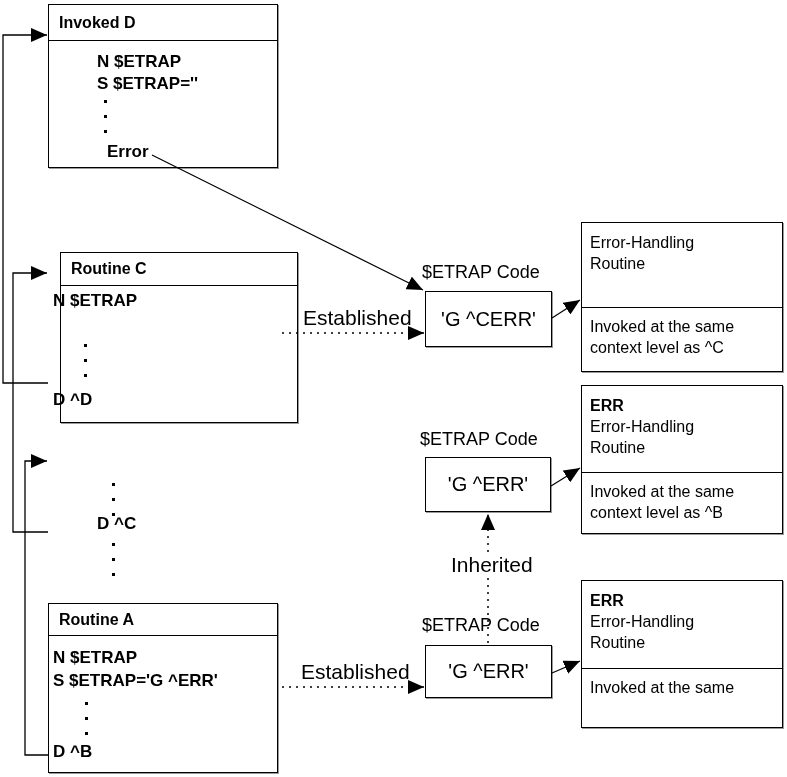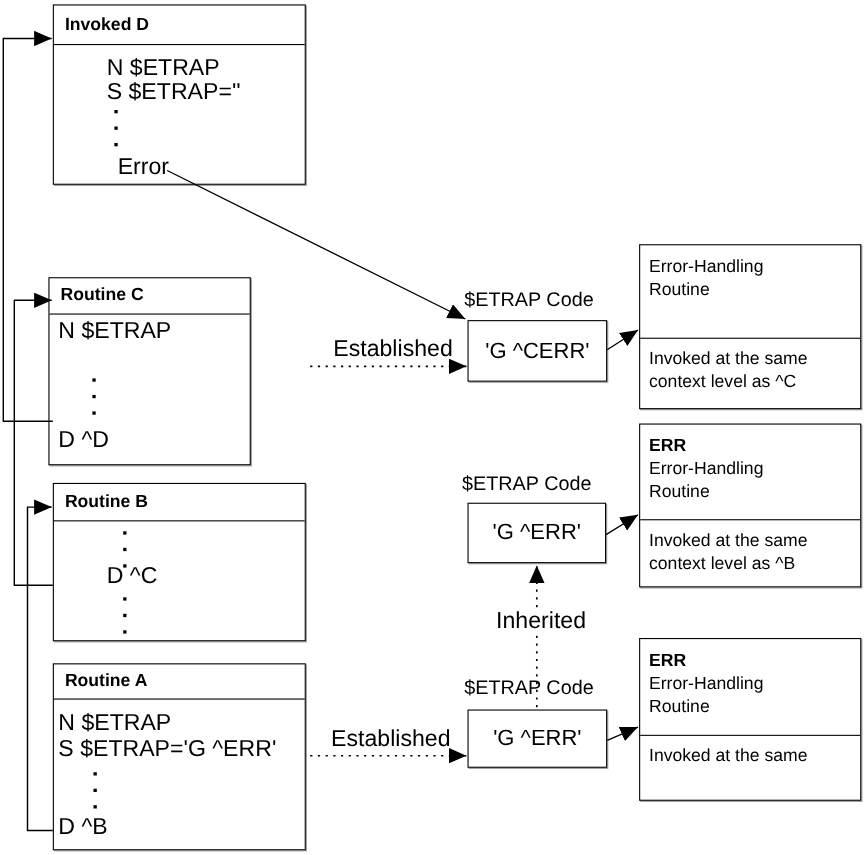--- a/index.html
+++ b/index.html
@@ -12,22 +12,23 @@
 
   .box {
     position:absolute; background:#fff; border:1px solid #000;
     box-shadow:1px 1px 0 #9a9a9a; z-index:2;
   }
   .hdr {
     border-bottom:1px solid #000; font-weight:bold; font-size:16px;
     padding-left:10px; white-space:nowrap; overflow:hidden;
   }
   .ln {
-    position:absolute; z-index:4; font-size:21px; line-height:19px;
+    position:absolute; z-index:4; font-size:17px; line-height:19px;
     white-space:nowrap;
+    font-weight:bold;
   }
   .dots { position:absolute; z-index:4; }
   .dots i {
     display:block; width:3px; height:3px; background:#000; margin-bottom:12px;
   }
   .codebox {
     position:absolute; background:#fff; border:1px solid #000;
     box-shadow:1px 1px 0 #9a9a9a; z-index:2;
     display:flex; align-items:center; justify-content:center;
     font-size:20px; white-space:nowrap;
@@ -77,34 +78,31 @@
   </div>
   <div class="ln" style="left:97px;top:52px">N $ETRAP</div>
   <div class="ln" style="left:97px;top:74px">S $ETRAP=''</div>
   <div class="dots" style="left:104px;top:100px">
       <i></i>
       <i></i>
       <i></i>
     </div>
   <div class="ln" style="left:107px;top:142px">Error</div>
 
-  <div class="box" style="left:44px;top:252px;width:184px;height:171px">
+  <div class="box" style="left:60px;top:252px;width:238px;height:171px">
     <div class="hdr" style="height:33px;line-height:32px">Routine C</div>
   </div>
   <div class="ln" style="left:53px;top:291px">N $ETRAP</div>
   <div class="dots" style="left:84px;top:344px">
       <i></i>
       <i></i>
       <i></i>
     </div>
   <div class="ln" style="left:53px;top:390px">D ^D</div>
 
-  <div class="box" style="left:48px;top:439px;width:230px;height:144px">
-    <div class="hdr" style="height:34px;line-height:33px">Routine B</div>
-  </div>
   <div class="dots" style="left:112px;top:483px">
       <i></i>
       <i></i>
       <i></i>
     </div>
   <div class="ln" style="left:97px;top:514px">D ^C</div>
   <div class="dots" style="left:112px;top:543px">
       <i></i>
       <i></i>
       <i></i>

